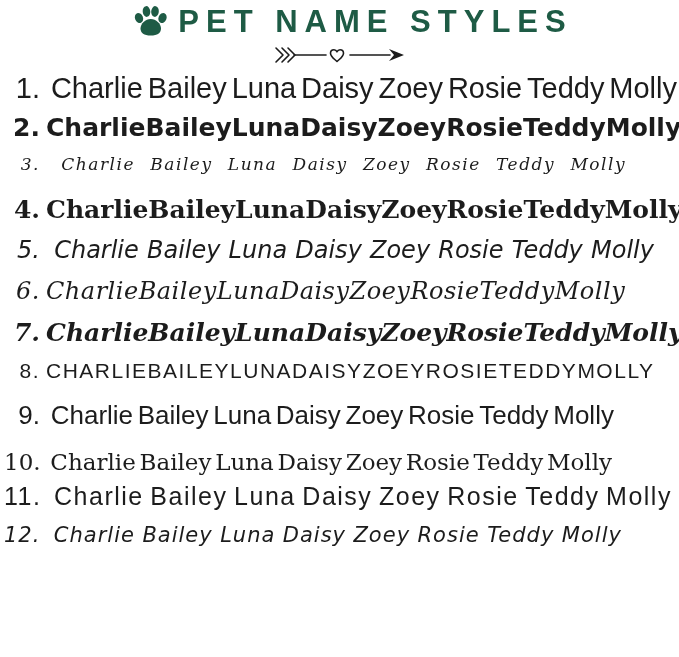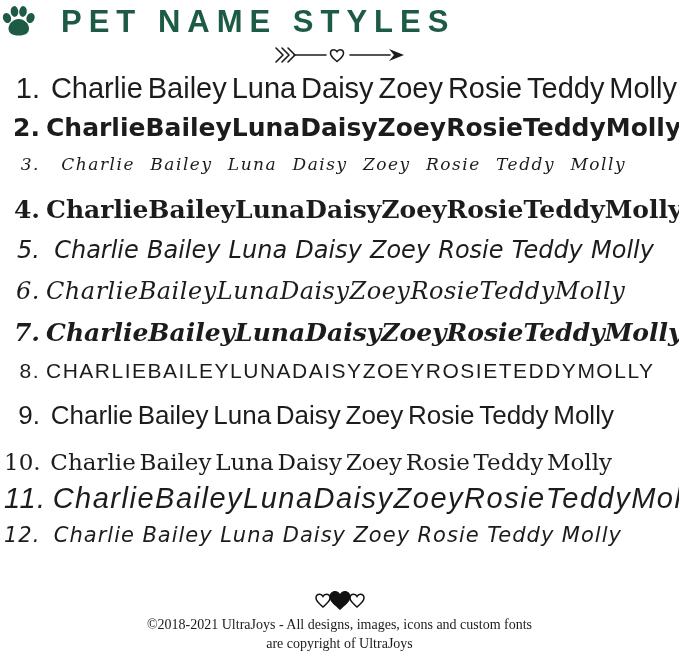--- a/index.html
+++ b/index.html
@@ -8,22 +8,23 @@
     width:679px;height:657px;
     background:#ffffff;
     overflow:hidden;
     color:#1c1c1c;
     font-family:"Liberation Sans",sans-serif;
   }
 
   
   .header{
     position:absolute;top:2px;left:0;right:0;
-    display:flex;align-items:center;gap:24px;
+    display:flex;justify-content:center;align-items:center;gap:9px;
     height:40px;
+    padding-left:26px;
   }
   .paw{width:37px;height:34px;flex:0 0 auto;}
   .title{
     font-family:"Liberation Sans",sans-serif;
     font-size:31px;
     font-weight:bold;
     letter-spacing:7px;
     color:#1e5b45;
     white-space:nowrap;
   }
@@ -64,21 +65,21 @@
   .f1 {font-family:"Liberation Sans",sans-serif;font-size:29px;}
   .f2 {font-family:"DejaVu Sans",sans-serif;font-weight:bold;font-size:25px;}
   .f3 {font-family:"DejaVu Serif",serif;font-style:italic;font-size:17px;letter-spacing:1.5px;}
   .f4 {font-family:"DejaVu Serif",serif;font-weight:bold;font-size:25px;}
   .f5 {font-family:"DejaVu Sans",sans-serif;font-style:italic;font-size:24px;}
   .f6 {font-family:"DejaVu Serif",serif;font-style:italic;font-size:24px;letter-spacing:.5px;}
   .f7 {font-family:"DejaVu Serif",serif;font-style:italic;font-weight:bold;font-size:25px;}
   .f8 {font-family:"Liberation Sans",sans-serif;font-size:21px;letter-spacing:1.5px;}
   .f9 {font-family:"Liberation Sans",sans-serif;font-size:26px;}
   .f10{font-family:"DejaVu Serif",serif;font-size:23px;}
-  .f11{font-family:"Liberation Sans",sans-serif;font-size:29px;letter-spacing:1.5px;font-style:italic;}
+  .f11{font-family:"Liberation Sans",sans-serif;font-size:25px;letter-spacing:1.5px;}
   .f12{font-family:"DejaVu Sans",sans-serif;font-style:italic;font-size:21px;letter-spacing:1px;}
 
   
   .footer{
     position:absolute;left:0;right:0;bottom:3px;
     text-align:center;
   }
   .hearts{display:block;margin:0 auto 4px auto;}
   .copyright{
     font-family:"Liberation Serif",serif;
@@ -247,23 +248,14 @@
         <span class="pet-name">Bailey</span>
         <span class="pet-name">Luna</span>
         <span class="pet-name">Daisy</span>
         <span class="pet-name">Zoey</span>
         <span class="pet-name">Rosie</span>
         <span class="pet-name">Teddy</span>
         <span class="pet-name">Molly</span>
       </div>
     </div>
 
-  <div class="footer">
-    <svg class="hearts" width="54" height="26" viewBox="0 0 54 26" aria-hidden="true">
-      <path d="M10 21 C7 18 3 15.5 3 12 C3 9.6 4.8 8.2 6.7 8.2 C8.1 8.2 9.4 9.1 10 10.3 C10.6 9.1 11.9 8.2 13.3 8.2 C15.2 8.2 17 9.6 17 12 C17 15.5 13 18 10 21 Z" fill="#fff" stroke="#111" stroke-width="1.5"></path>
-      <path d="M44 21 C41 18 37 15.5 37 12 C37 9.6 38.8 8.2 40.7 8.2 C42.1 8.2 43.4 9.1 44 10.3 C44.6 9.1 45.9 8.2 47.3 8.2 C49.2 8.2 51 9.6 51 12 C51 15.5 47 18 44 21 Z" fill="#fff" stroke="#111" stroke-width="1.5"></path>
-      <path d="M27 24 C22.5 19.8 16.5 16 16.5 10.8 C16.5 7.2 19.2 5 22 5 C24.1 5 26 6.3 27 8.1 C28 6.3 29.9 5 32 5 C34.8 5 37.5 7.2 37.5 10.8 C37.5 16 31.5 19.8 27 24 Z" fill="#111"></path>
-    </svg>
-    <div class="copyright">©2018-2021 UltraJoys - All designs, images, icons and custom fonts</div>
-    <div class="copyright">are copyright of UltraJoys</div>
-  </div>
 
 </div>
 
 </body></html>

